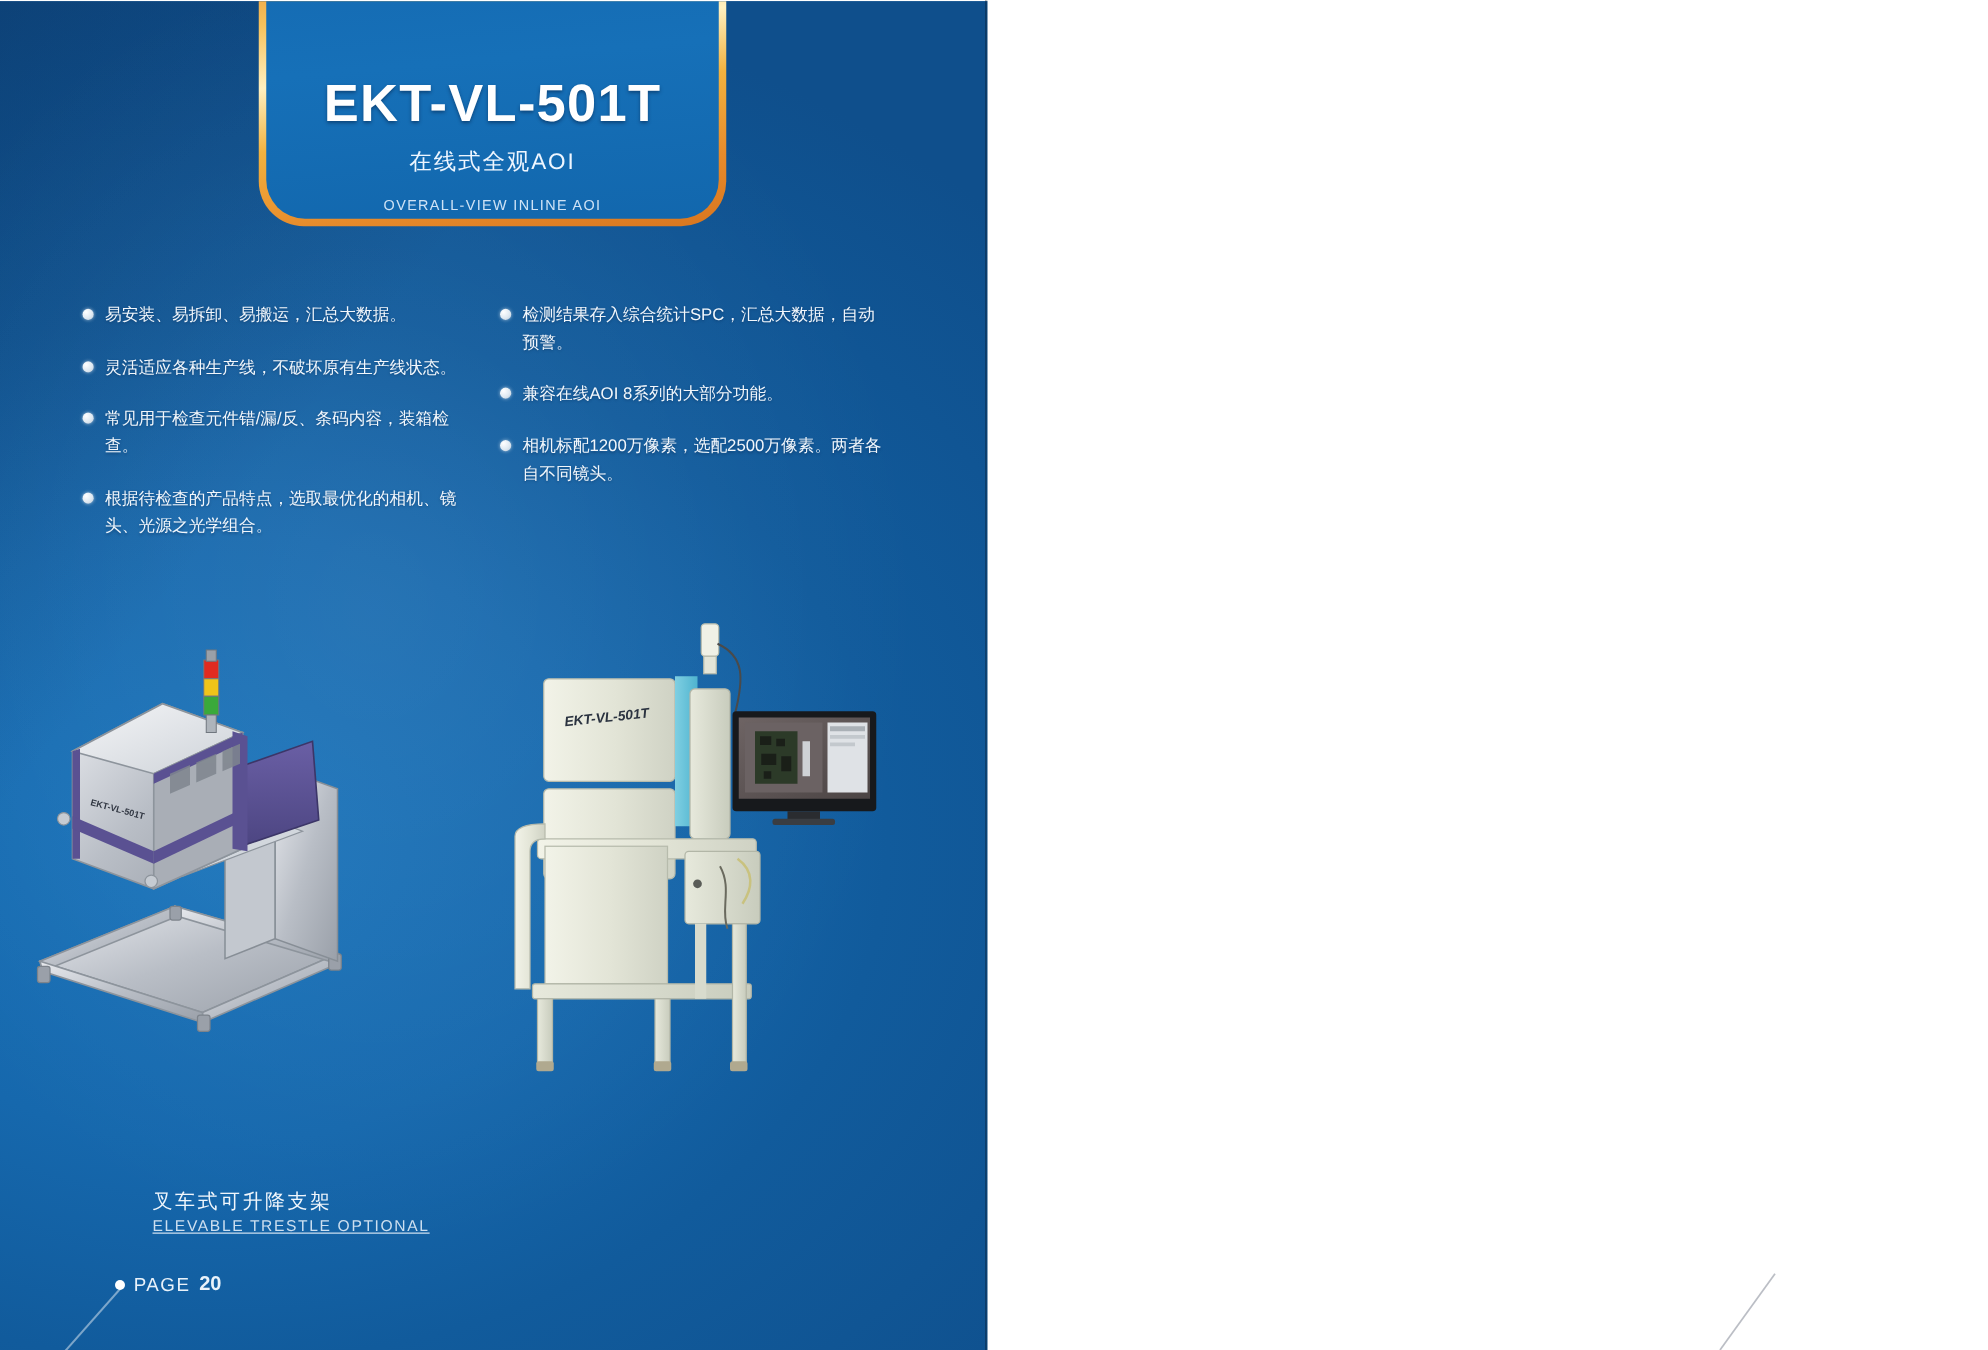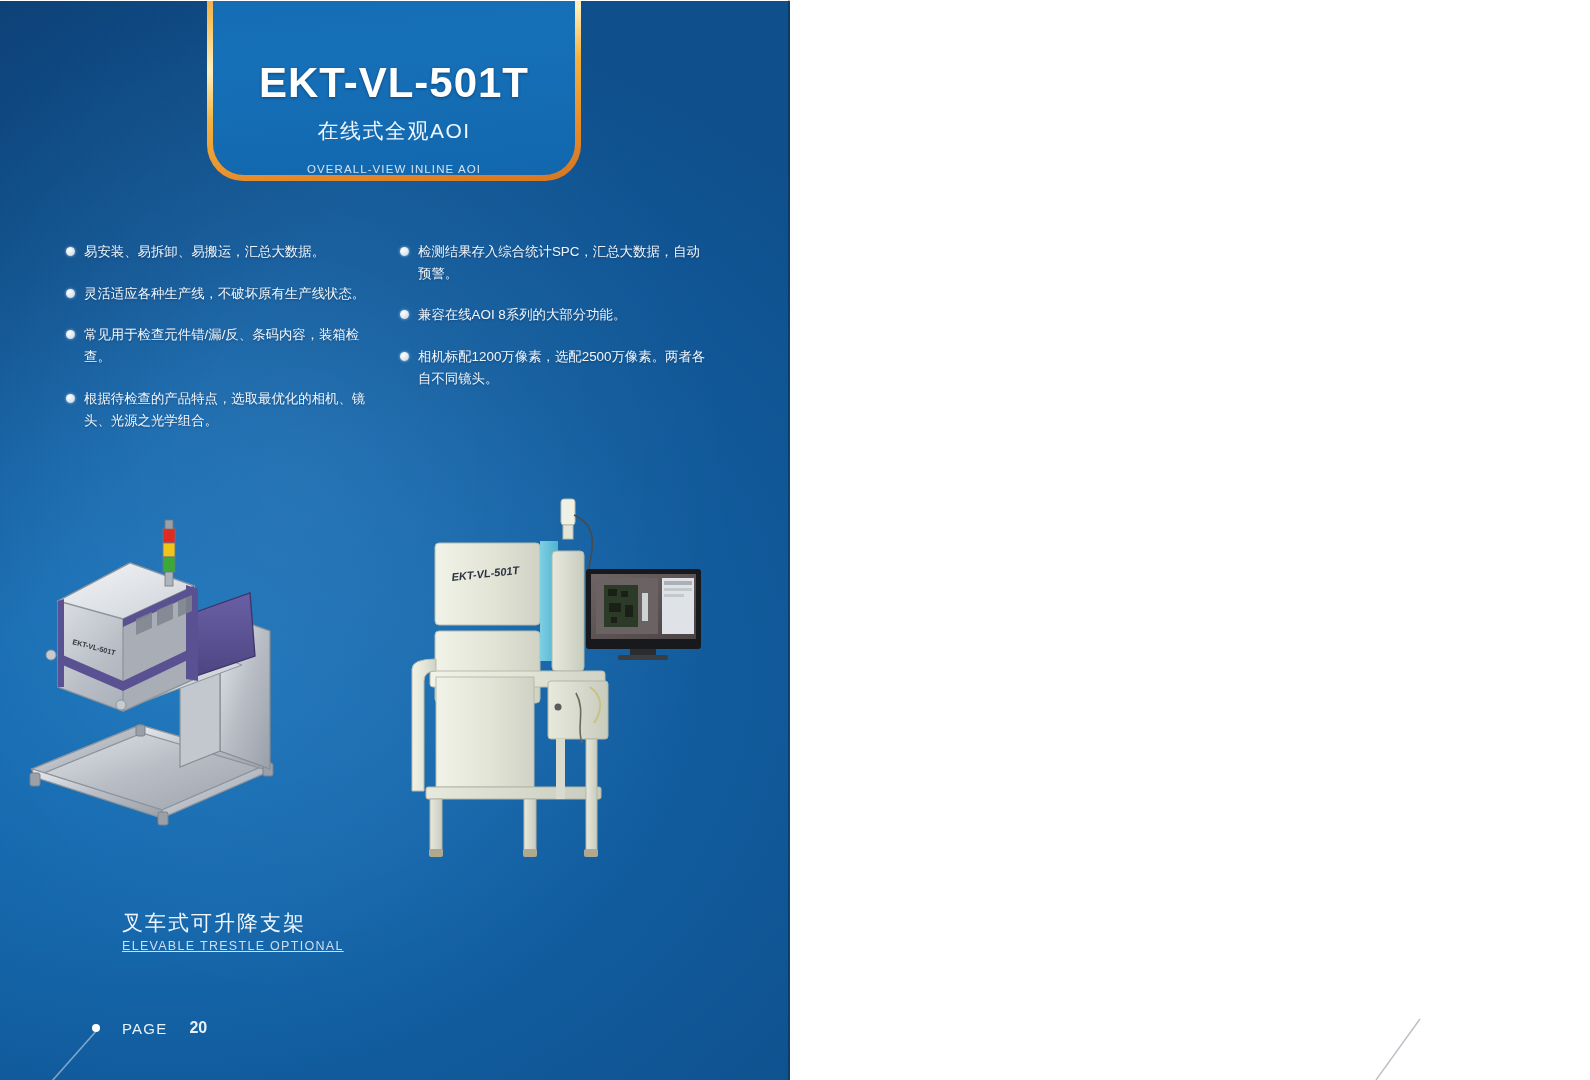--- a/index.html
+++ b/index.html
@@ -40,21 +40,21 @@
   #title-block {
     position:absolute; left:207px; top:0; width:374px; height:180px;
     display:flex; flex-direction:column; align-items:center; justify-content:flex-start;
     padding-top:58px; z-index:4;
   }
   #product-code {
     font-size:42px; font-weight:bold; color:#ffffff; letter-spacing:1px;
     text-shadow:0 1px 3px rgba(0,20,50,.45);
   }
   #product-sub-cn {
-    margin-top:10px; font-size:21px; color:#eef6ff; letter-spacing:1.5px;
+    margin-top:10px; font-size:18px; color:#eef6ff; letter-spacing:1.5px;
   }
   #product-sub-en {
     margin-top:18px; font-size:11.5px; color:#cfe3f6; letter-spacing:1.1px;
   }
 
   
   #features {
     position:absolute; left:66px; top:240px; width:660px;
     display:flex; gap:24px;
   }
@@ -71,25 +71,25 @@
   .feat .txt {
     font-size:13.4px; line-height:1.62; color:#f2f7fc;
     text-shadow:0 1px 2px rgba(0,25,60,.35);
   }
 
   
   #photo-stage { position:absolute; left:0; top:470px; width:790px; height:430px; }
 
   
   #caption { position:absolute; left:122px; top:908px; z-index:5; }
-  #caption .cn { font-size:21px; color:#f0f6fc; letter-spacing:2px; }
+  #caption .cn { font-size:16px; color:#f0f6fc; letter-spacing:2px;margin-top:42px; }
   #caption .en { font-size:12.5px; color:#cddff0; letter-spacing:1.3px; margin-top:2px;text-decoration:underline; }
 
   
-  .pagenum { position:absolute; display:flex; align-items:center; gap:22px; }
+  .pagenum { position:absolute; display:flex; align-items:center; gap:7px; }
   .pagenum .pdot { width:8px; height:8px; border-radius:50%; background:#ffffff; }
   .pagenum .plabel { font-size:15px; letter-spacing:1.2px; }
   .pagenum .pnum { font-size:16px; font-weight:bold; }
   #page-left { left:92px; top:1018px; color:#e9f2fa; }
 
   
   #right-page {
     position:absolute; left:790px; top:0; width:800px; height:1080px;
     background:#ffffff;
   }

